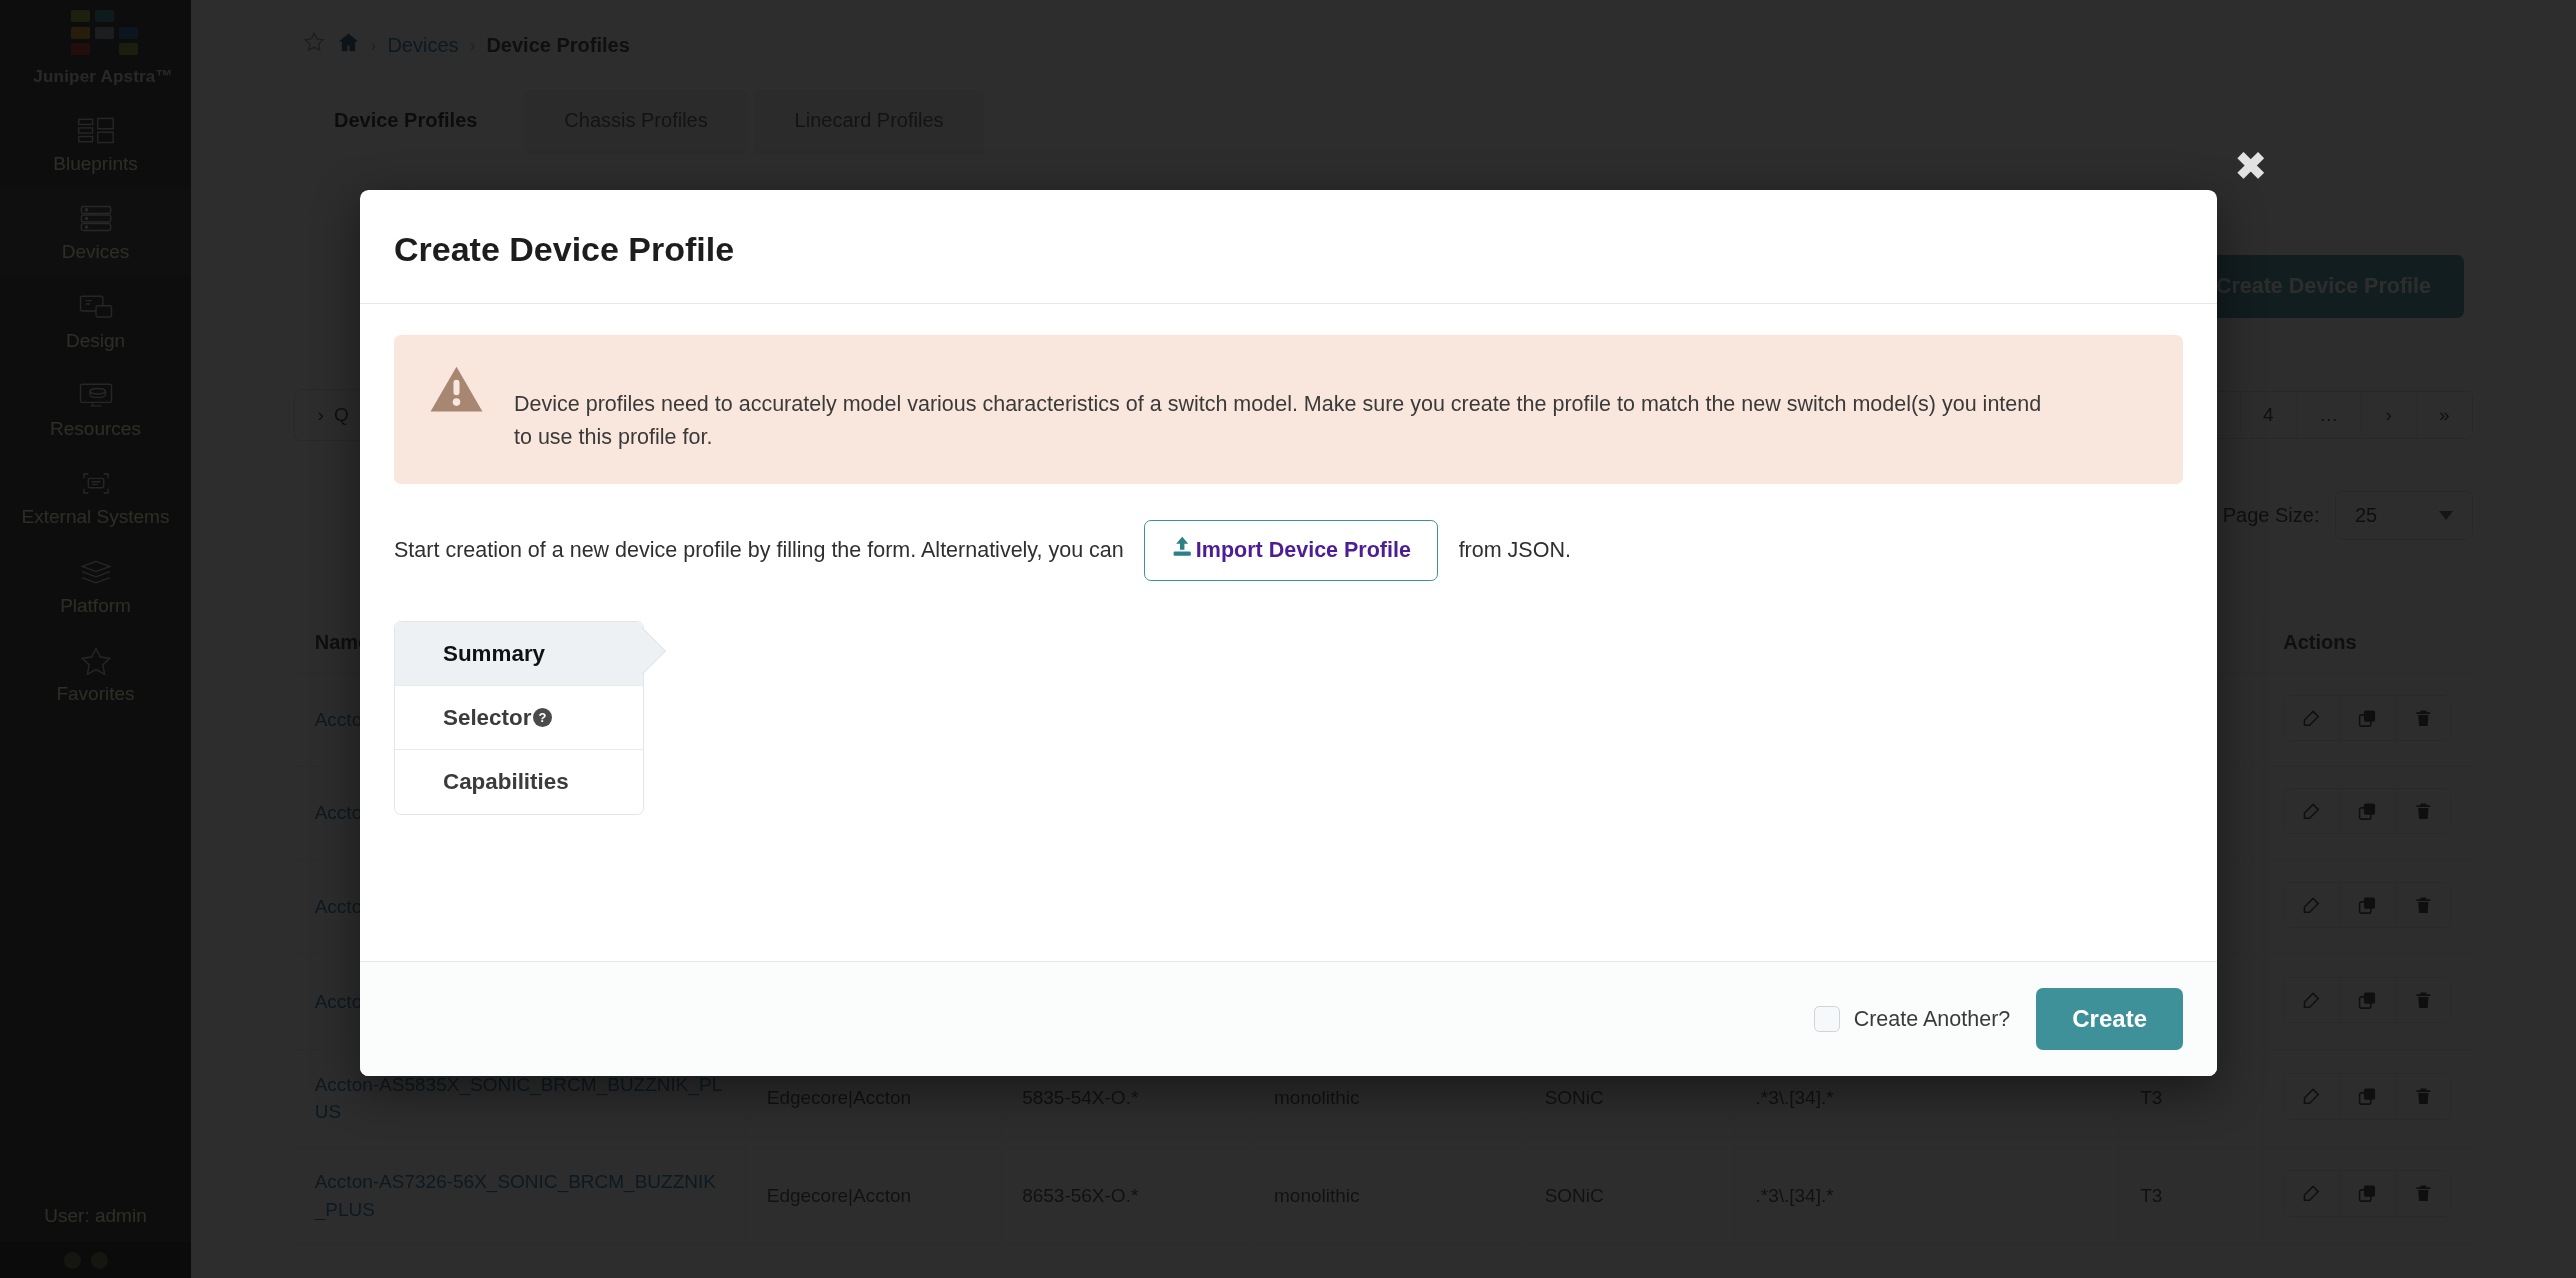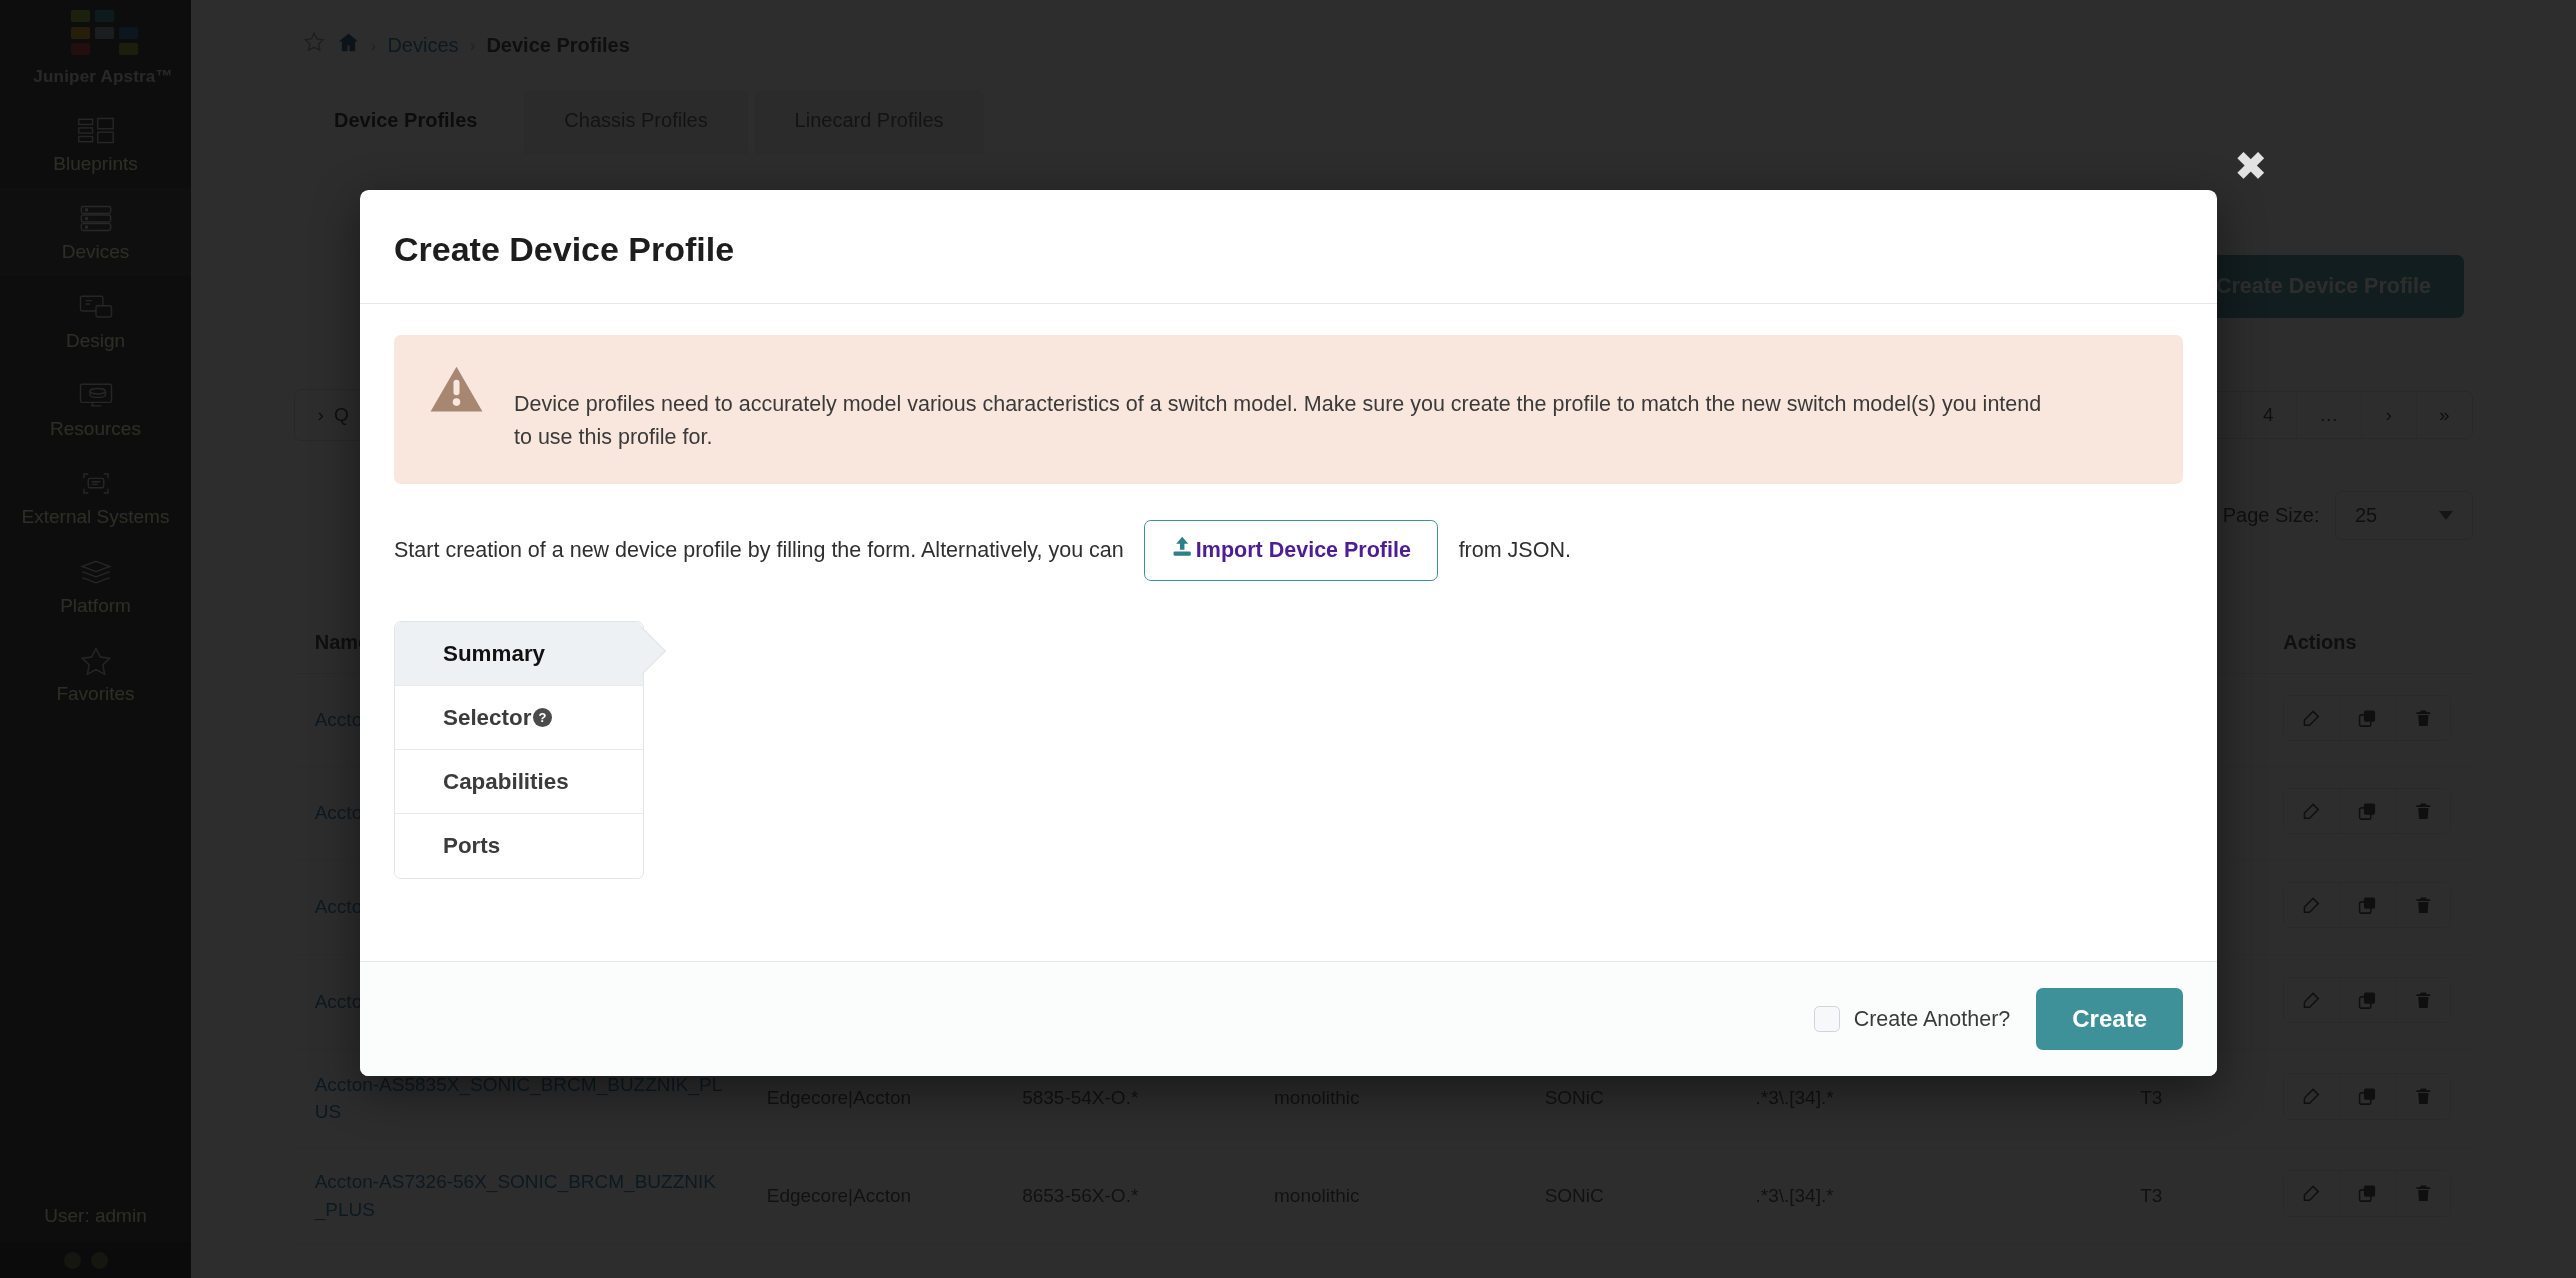--- a/index.html
+++ b/index.html
@@ -555,23 +555,20 @@
         <div class="vtab active">
           <span>Summary</span>
         </div>
         <div class="vtab">
           <span>Selector</span>
             <span class="help-q">?</span>
         </div>
         <div class="vtab">
           <span>Capabilities</span>
         </div>
-        <div class="vtab">
-          <span>Ports</span>
-        </div>
       </div>
 
     </div>
   </div>
 
   <div class="modal-foot">
     <label class="chk-wrap">
       <span class="chk"></span>
       <span>Create Another?</span>
     </label>

